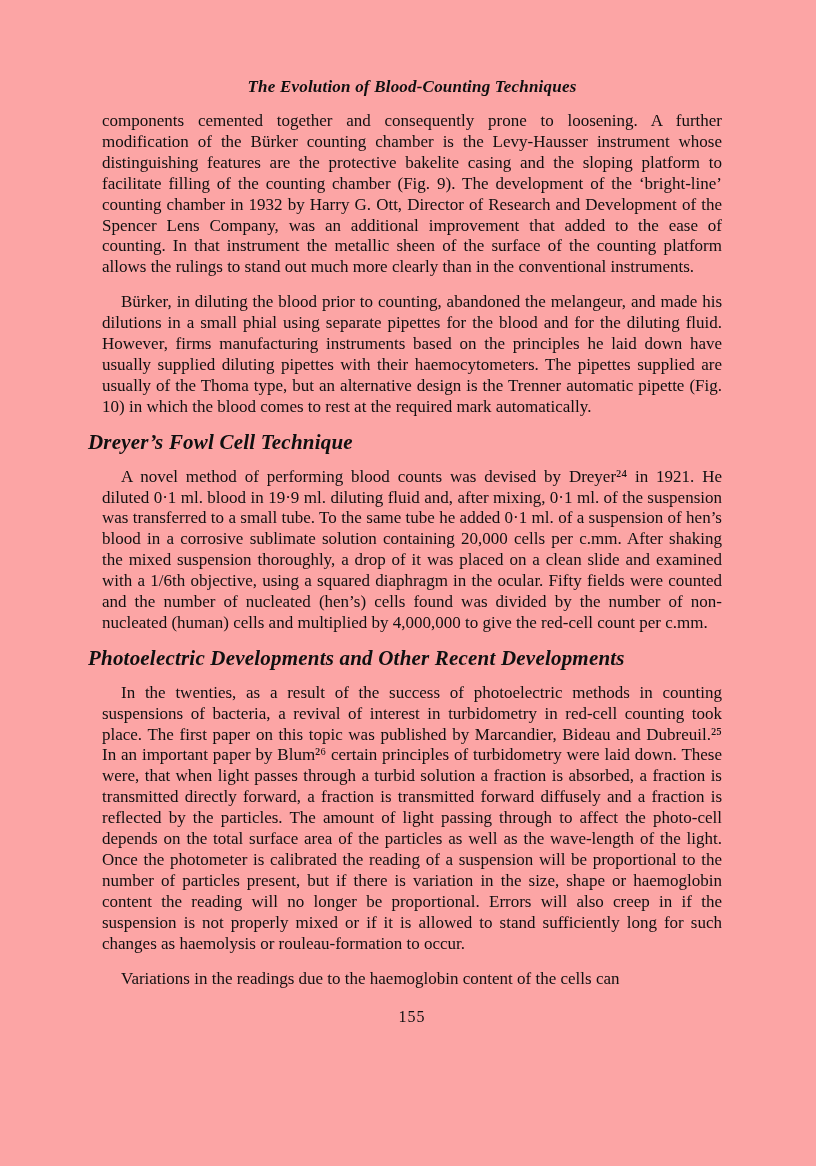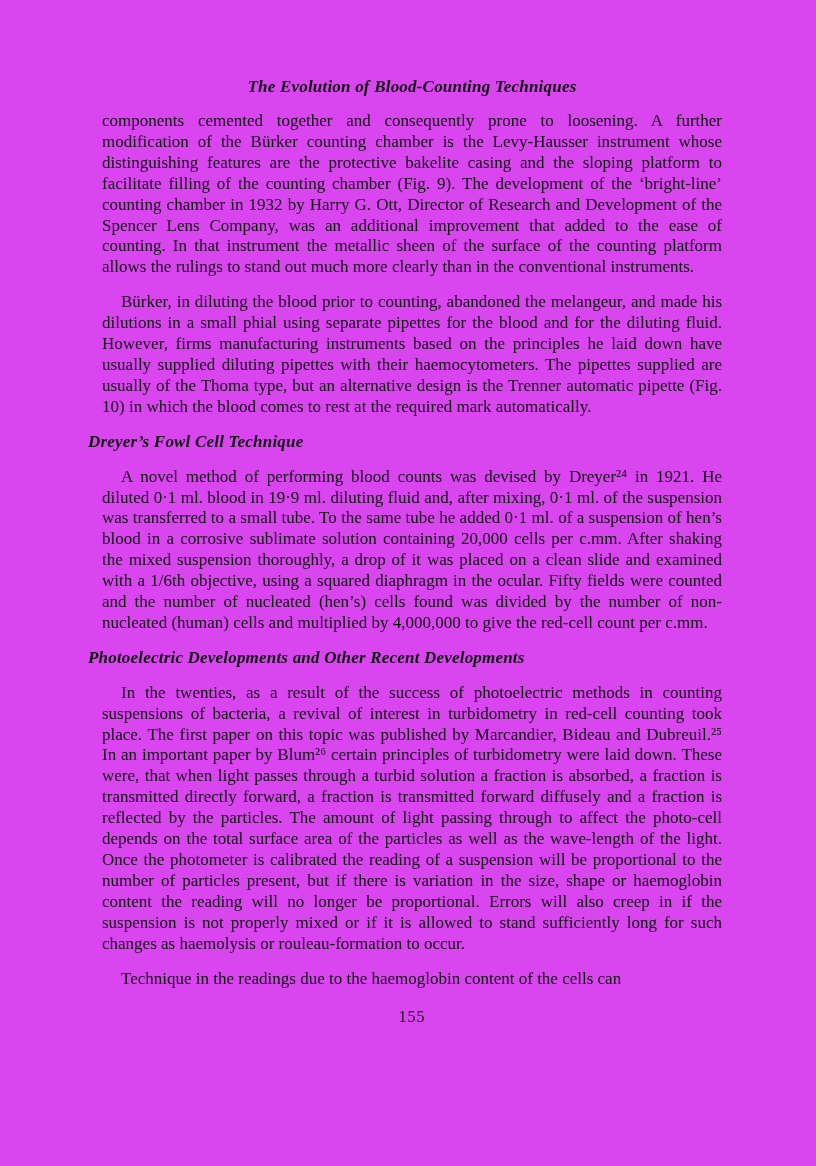--- a/index.html
+++ b/index.html
@@ -4,21 +4,21 @@
 <style>
   html, body {
     margin: 0;
     padding: 0;
     background: #ffffff;
   }
   .page {
     position: relative;
     width: 816px;
     height: 1166px;
-    background: #d946ef;
+    background: #fca5a5;
     color: #101010;
     font-family: "Liberation Serif", "DejaVu Serif", serif;
     overflow: hidden;
   }
   .text-block {
     position: absolute;
     left: 88px;
     top: 76px;
     width: 648px;
   }
@@ -36,21 +36,21 @@
     font-size: 17px;
     line-height: 20.9px;
     text-align: justify;
     text-justify: inter-word;
   }
   p.indent {
     text-indent: 19px;
   }
   h2.section-heading {
     margin: 13px 0 4px 0;
-    font-size: 17px;
+    font-size: 21px;
     line-height: 20.9px;
     font-style: italic;
     font-weight: 600;
     letter-spacing: 0.2px;
   }
   .page-number {
     margin-top: 19px;
     text-align: center;
     font-size: 16px;
     letter-spacing: 1px;
@@ -69,18 +69,18 @@
     <p class="body-par indent">Bürker, in diluting the blood prior to counting, abandoned the melangeur, and made his dilutions in a small phial using separate pipettes for the blood and for the diluting fluid. However, firms manufacturing instruments based on the principles he laid down have usually supplied diluting pipettes with their haemocytometers. The pipettes supplied are usually of the Thoma type, but an alternative design is the Trenner automatic pipette (Fig. 10) in which the blood comes to rest at the required mark automatically.</p>
 
     <h2 class="section-heading">Dreyer’s Fowl Cell Technique</h2>
 
     <p class="body-par indent">A novel method of performing blood counts was devised by Dreyer²⁴ in 1921. He diluted 0·1 ml. blood in 19·9 ml. diluting fluid and, after mixing, 0·1 ml. of the suspension was transferred to a small tube. To the same tube he added 0·1 ml. of a suspension of hen’s blood in a corrosive sublimate solution containing 20,000 cells per c.mm. After shaking the mixed suspension thoroughly, a drop of it was placed on a clean slide and examined with a 1/6th objective, using a squared diaphragm in the ocular. Fifty fields were counted and the number of nucleated (hen’s) cells found was divided by the number of non-nucleated (human) cells and multiplied by 4,000,000 to give the red-cell count per c.mm.</p>
 
     <h2 class="section-heading">Photoelectric Developments and Other Recent Developments</h2>
 
     <p class="body-par indent">In the twenties, as a result of the success of photoelectric methods in counting suspensions of bacteria, a revival of interest in turbidometry in red-cell counting took place. The first paper on this topic was published by Marcandier, Bideau and Dubreuil.²⁵ In an important paper by Blum²⁶ certain principles of turbidometry were laid down. These were, that when light passes through a turbid solution a fraction is absorbed, a fraction is transmitted directly forward, a fraction is transmitted forward diffusely and a fraction is reflected by the particles. The amount of light passing through to affect the photo-cell depends on the total surface area of the particles as well as the wave-length of the light. Once the photometer is calibrated the reading of a suspension will be proportional to the number of particles present, but if there is variation in the size, shape or haemoglobin content the reading will no longer be proportional. Errors will also creep in if the suspension is not properly mixed or if it is allowed to stand sufficiently long for such changes as haemolysis or rouleau-formation to occur.</p>
 
-    <p class="body-par indent">Technique in the readings due to the haemoglobin content of the cells can</p>
+    <p class="body-par indent">Variations in the readings due to the haemoglobin content of the cells can</p>
 
     <div class="page-number">155</div>
 
   </div>
 </div>
 
 </body></html>

